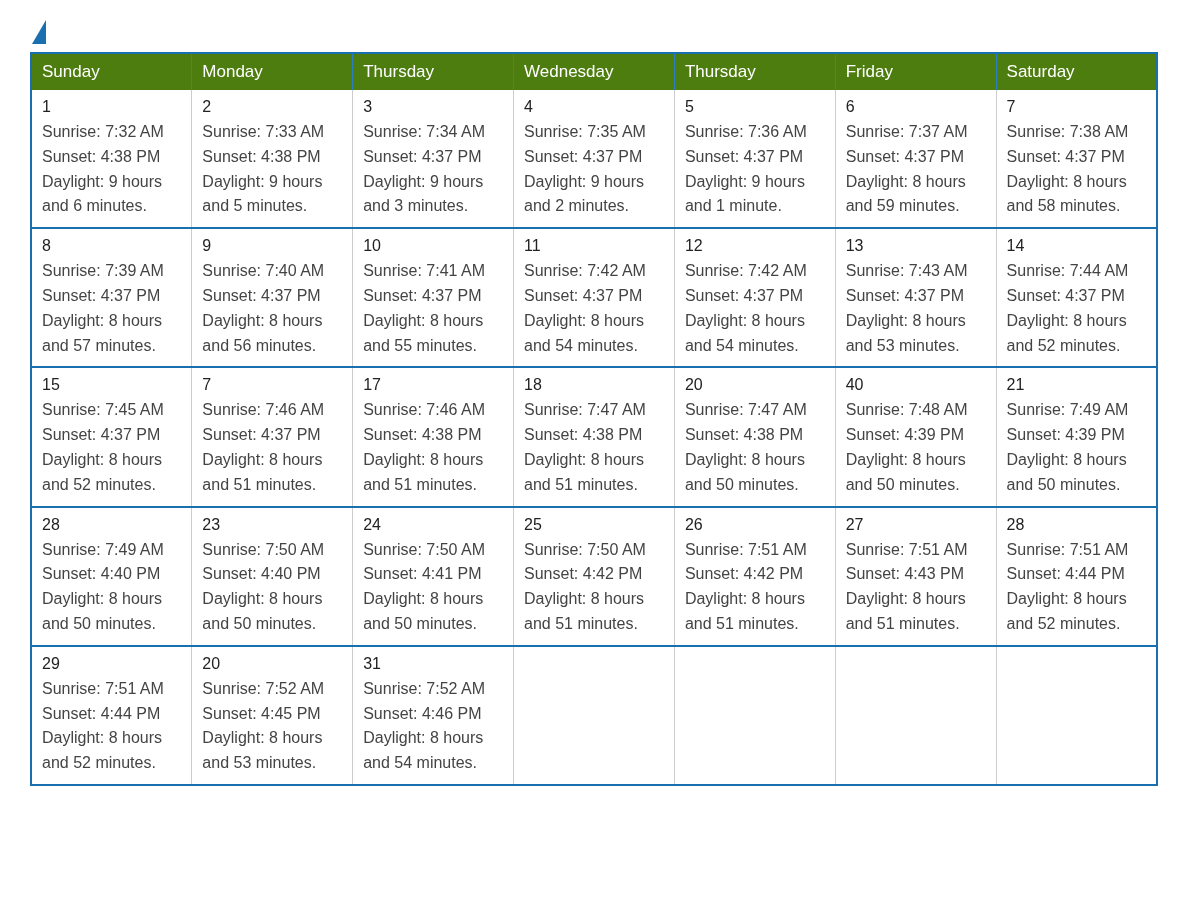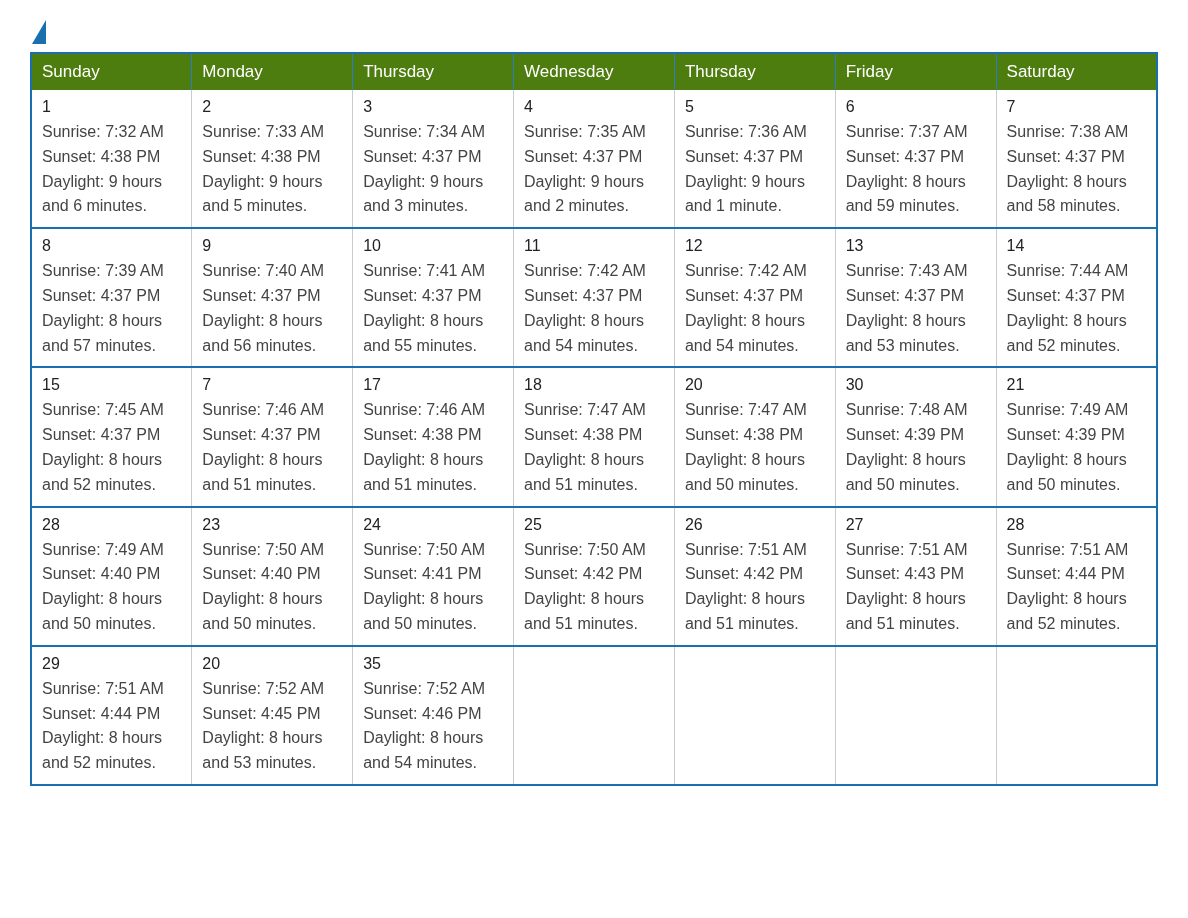--- a/index.html
+++ b/index.html
@@ -208,21 +208,21 @@
         </td>
         <td>
         <span class="day-number">18</span>
         <div class="day-info">Sunrise: 7:47 AM<br>Sunset: 4:38 PM<br>Daylight: 8 hours<br>and 51 minutes.</div>
         </td>
         <td>
         <span class="day-number">20</span>
         <div class="day-info">Sunrise: 7:47 AM<br>Sunset: 4:38 PM<br>Daylight: 8 hours<br>and 50 minutes.</div>
         </td>
         <td>
-        <span class="day-number">30</span>
+        <span class="day-number">40</span>
         <div class="day-info">Sunrise: 7:48 AM<br>Sunset: 4:39 PM<br>Daylight: 8 hours<br>and 50 minutes.</div>
         </td>
         <td>
         <span class="day-number">21</span>
         <div class="day-info">Sunrise: 7:49 AM<br>Sunset: 4:39 PM<br>Daylight: 8 hours<br>and 50 minutes.</div>
         </td>
       </tr>
       <tr>
         <td>
         <span class="day-number">28</span>
@@ -256,21 +256,21 @@
       <tr>
         <td>
         <span class="day-number">29</span>
         <div class="day-info">Sunrise: 7:51 AM<br>Sunset: 4:44 PM<br>Daylight: 8 hours<br>and 52 minutes.</div>
         </td>
         <td>
         <span class="day-number">20</span>
         <div class="day-info">Sunrise: 7:52 AM<br>Sunset: 4:45 PM<br>Daylight: 8 hours<br>and 53 minutes.</div>
         </td>
         <td>
-        <span class="day-number">35</span>
+        <span class="day-number">31</span>
         <div class="day-info">Sunrise: 7:52 AM<br>Sunset: 4:46 PM<br>Daylight: 8 hours<br>and 54 minutes.</div>
         </td>
         <td class="empty-cell"></td>
         <td class="empty-cell"></td>
         <td class="empty-cell"></td>
         <td class="empty-cell"></td>
       </tr>
     </tbody>
 </table>
 

